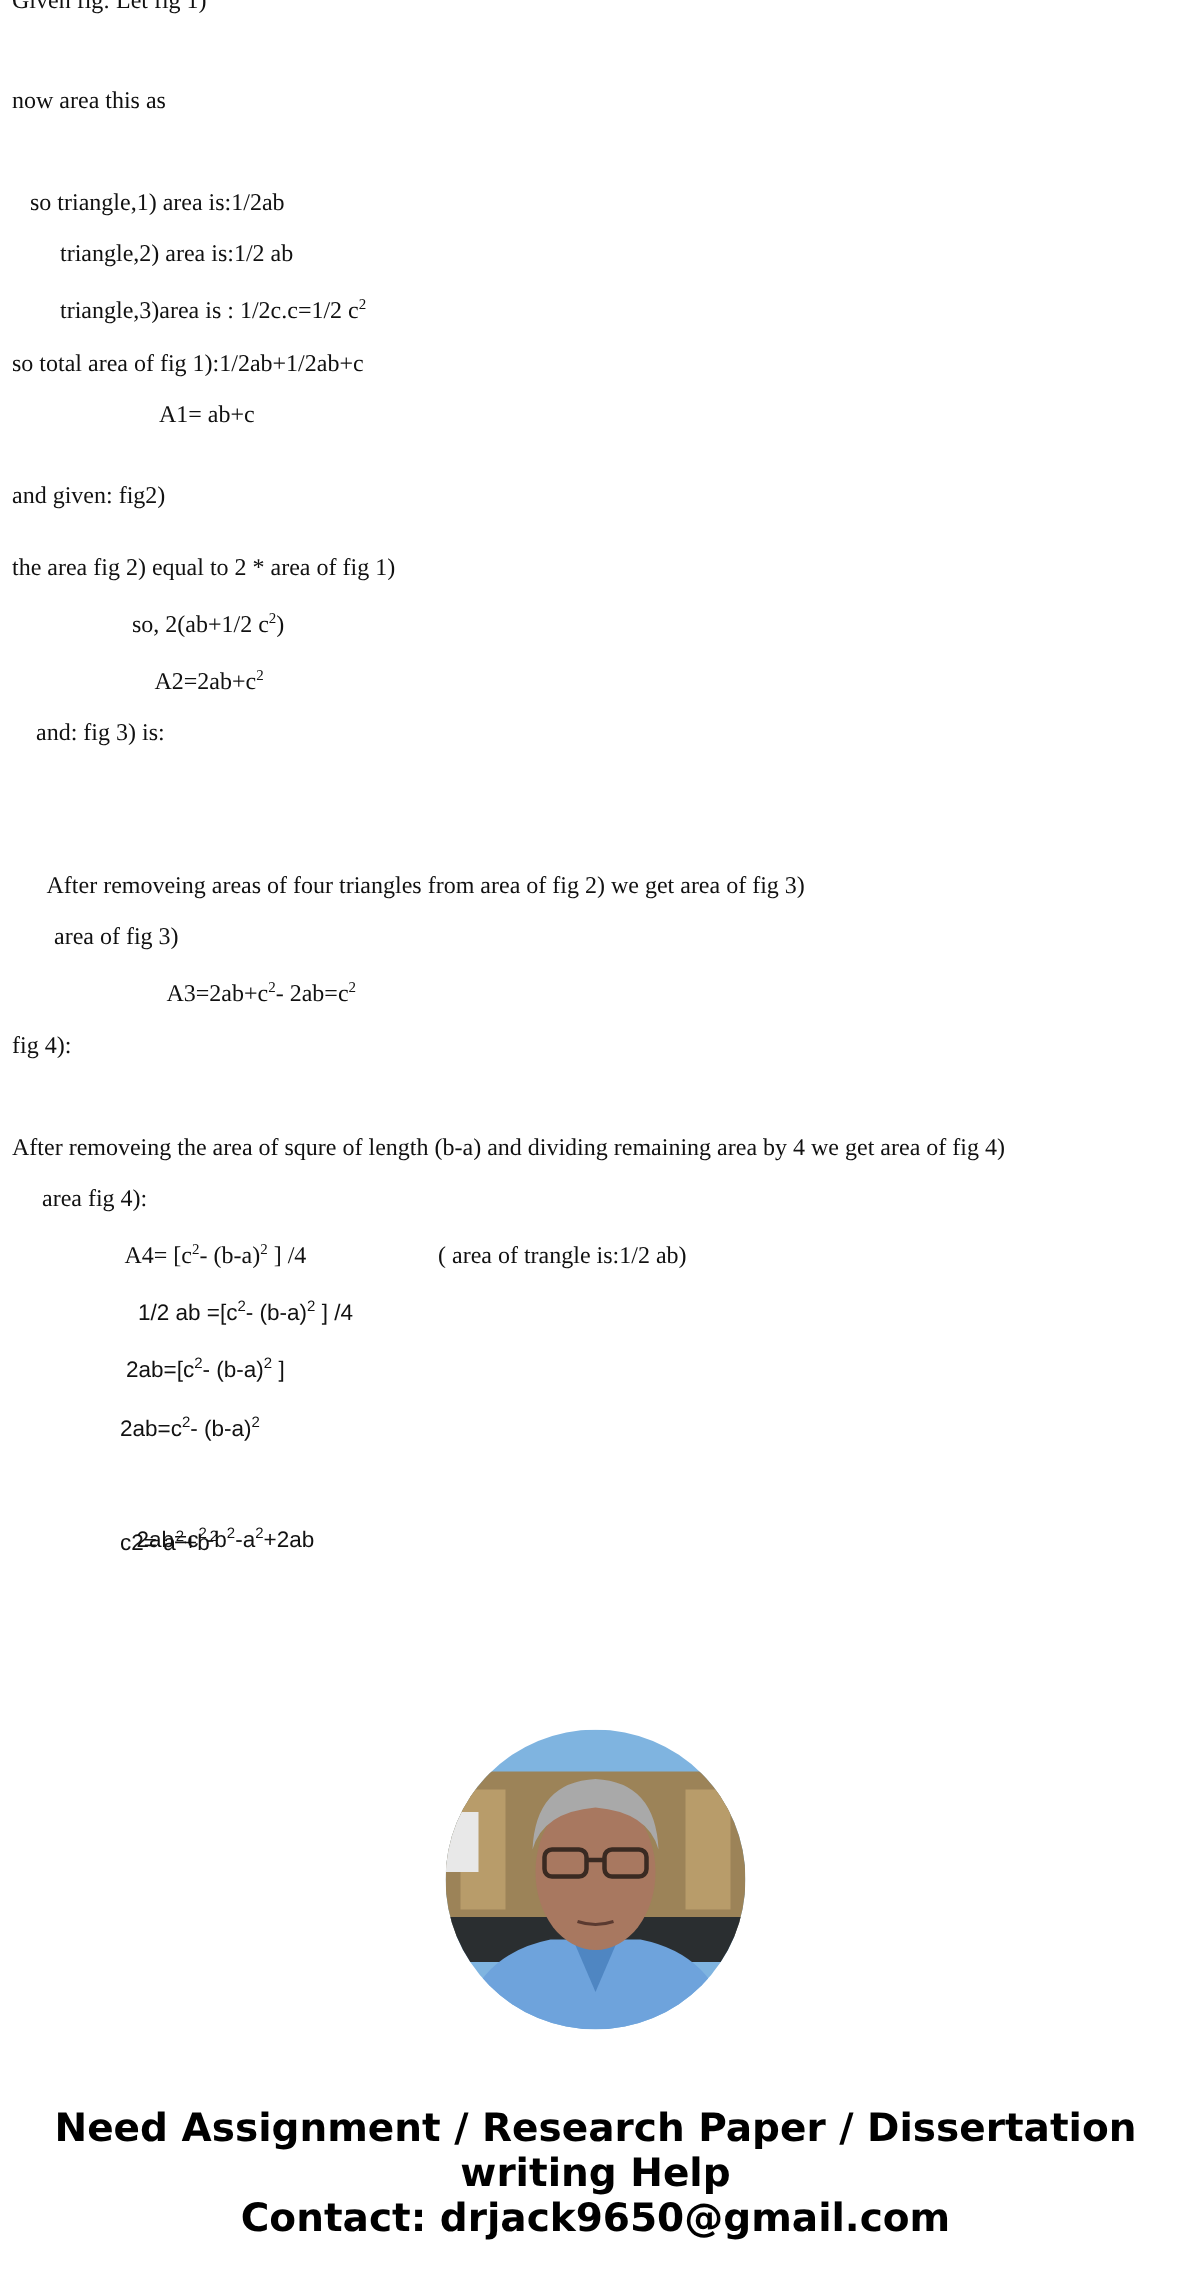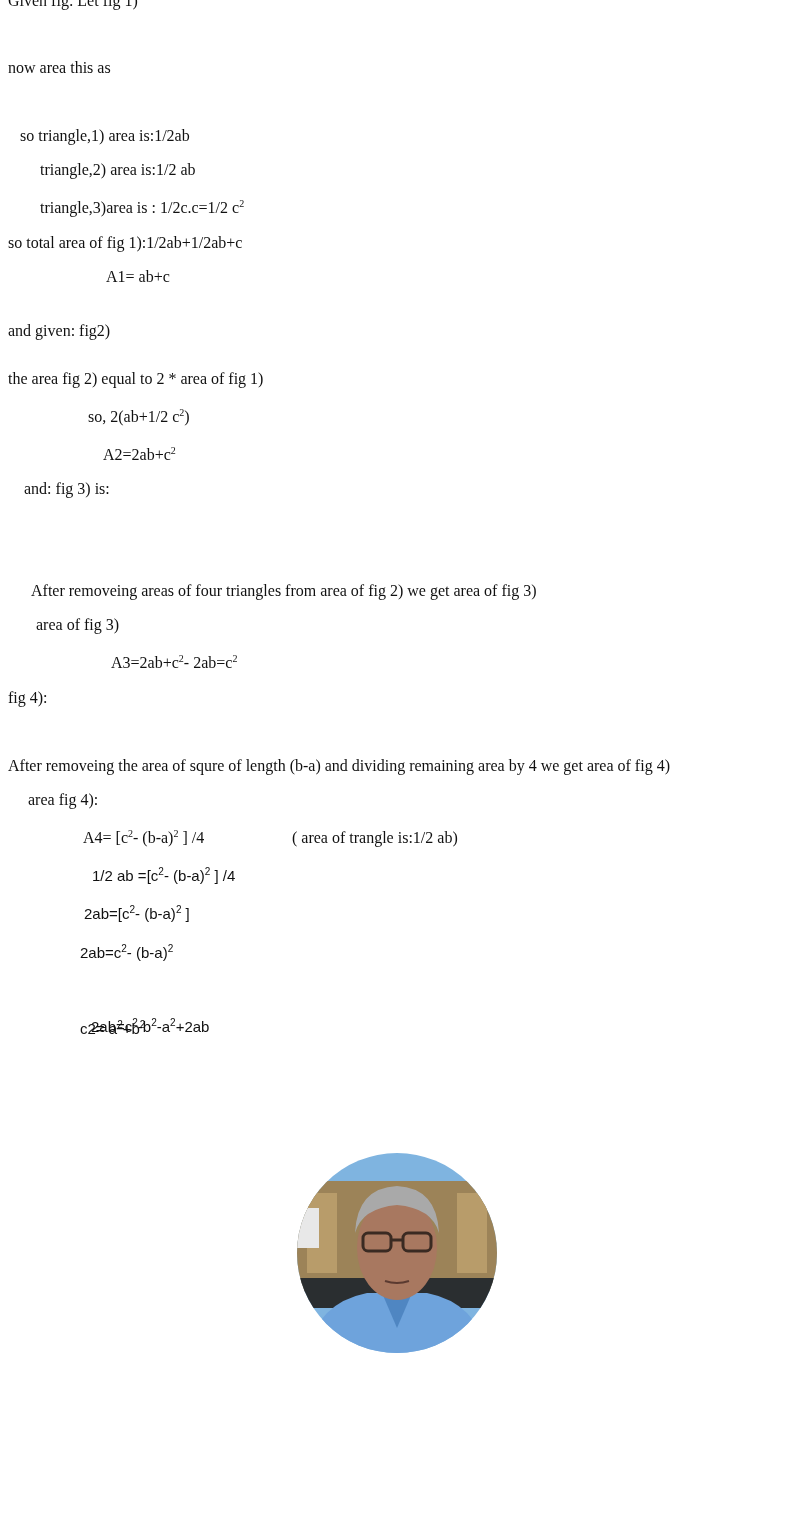--- a/index.html
+++ b/index.html
@@ -52,13 +52,16 @@
     <ellipse cx="100" cy="95" rx="40" ry="52" fill="#a87860"></ellipse>
     <path d="M58 80 Q60 35 100 33 Q140 35 142 80 Q135 55 100 52 Q65 55 58 80 Z" fill="#a9a9a9"></path>
     <rect x="66" y="80" width="28" height="18" rx="5" fill="none" stroke="#3a2a22" stroke-width="3"></rect>
     <rect x="106" y="80" width="28" height="18" rx="5" fill="none" stroke="#3a2a22" stroke-width="3"></rect>
     <line x1="94" y1="87" x2="106" y2="87" stroke="#3a2a22" stroke-width="3"></line>
     <path d="M88 128 Q100 132 112 128" stroke="#5a3a30" stroke-width="2" fill="none"></path>
   </svg>
 </div>
 
 <div class="footer">
+  <div>Need Assignment / Research Paper / Dissertation</div>
+  <div>writing Help</div>
+  <div>Contact: drjack9650@gmail.com</div>
 </div>
 
 </body></html>

